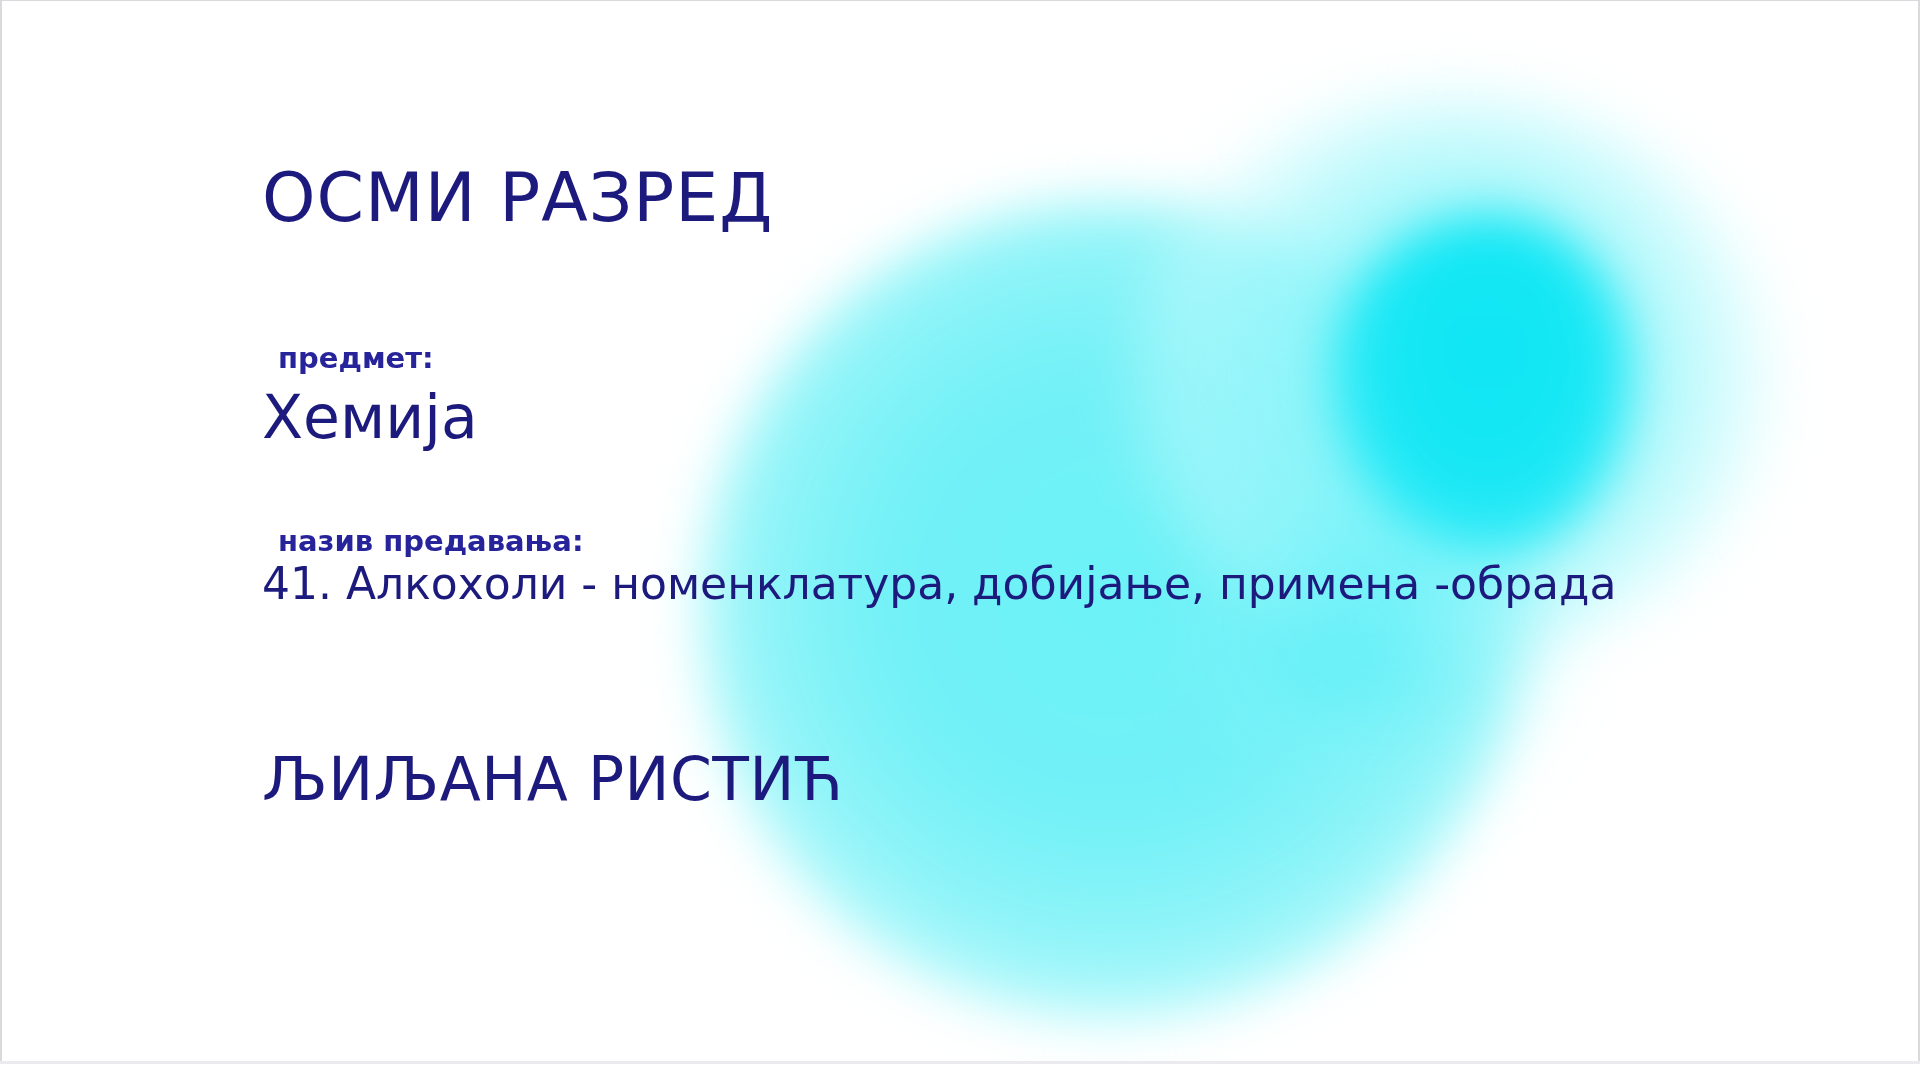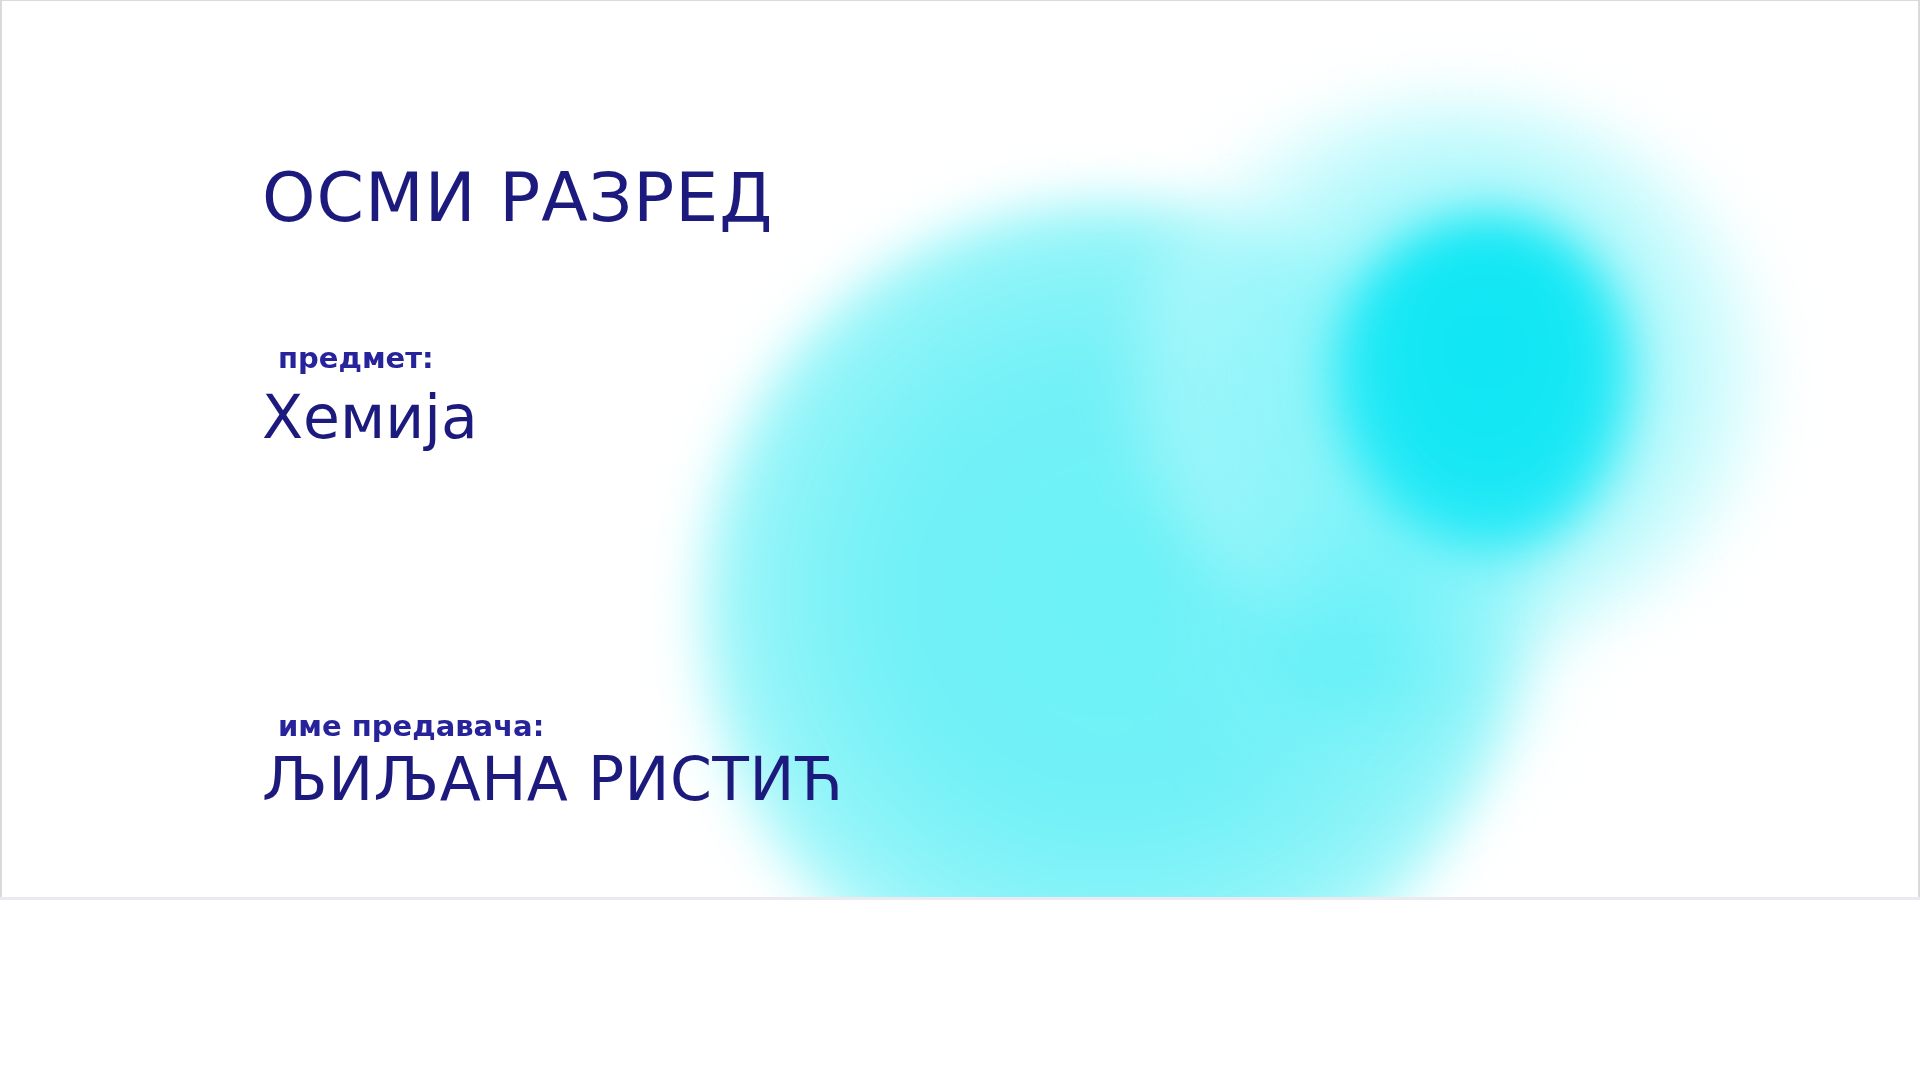--- a/index.html
+++ b/index.html
@@ -4,21 +4,21 @@
 <title>Slide</title>
 <style>
   html, body {
     margin: 0;
     padding: 0;
     background: #ffffff;
   }
   #stage {
     position: relative;
     width: 1920px;
-    height: 900px;
+    height: 1064px;
     background: #ffffff;
     overflow: hidden;
     font-family: "DejaVu Sans", "Liberation Sans", sans-serif;
   }
 
   
   .blob-layer {
     position: absolute;
     inset: 0;
     pointer-events: none;
@@ -150,22 +150,23 @@
     <div class="blob" id="blob-wedge"></div>
   </div>
 
   <div id="content">
 
     <h1 class="slide-title">ОСМИ РАЗРЕД</h1>
 
     <p class="field-label" id="label-subject">предмет:</p>
     <p class="field-value" id="value-subject">Хемија</p>
 
+    <p class="field-label" id="label-lecture">назив предавања:</p>
+    <p class="field-value" id="value-lecture">41. Алкохоли - номенклатура, добијање, примена -обрада</p>
 
-    <p class="field-label" id="label-teacher">име предавача:</p>
     <p class="field-value" id="value-teacher">ЉИЉАНА РИСТИЋ</p>
 
   </div>
 
   <div class="edge" id="edge-left"></div>
   <div class="edge" id="edge-right"></div>
   <div class="edge" id="edge-top"></div>
   <div class="edge" id="edge-bottom"></div>
 
 </div>

